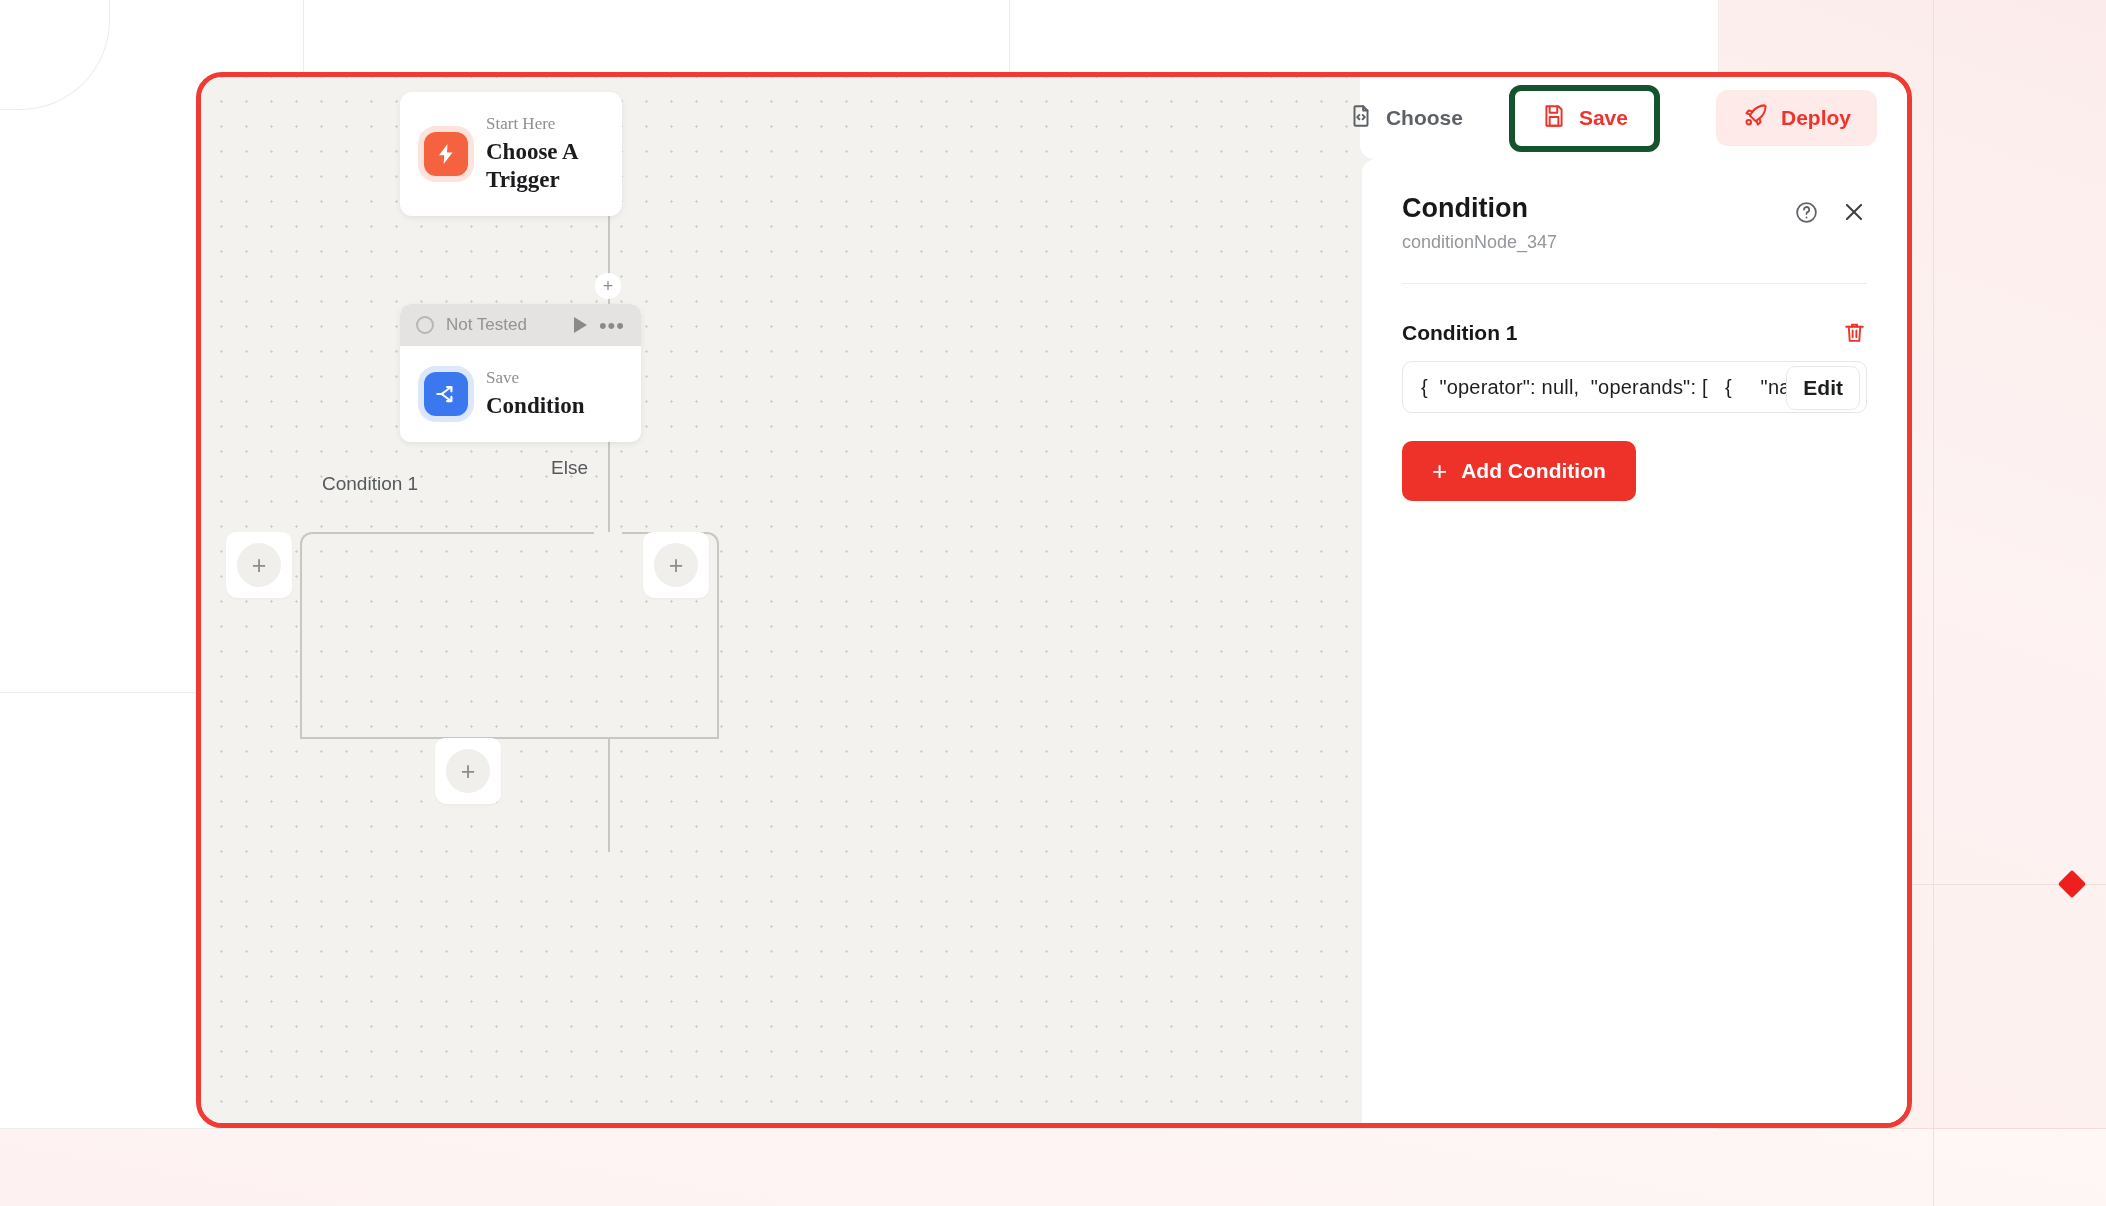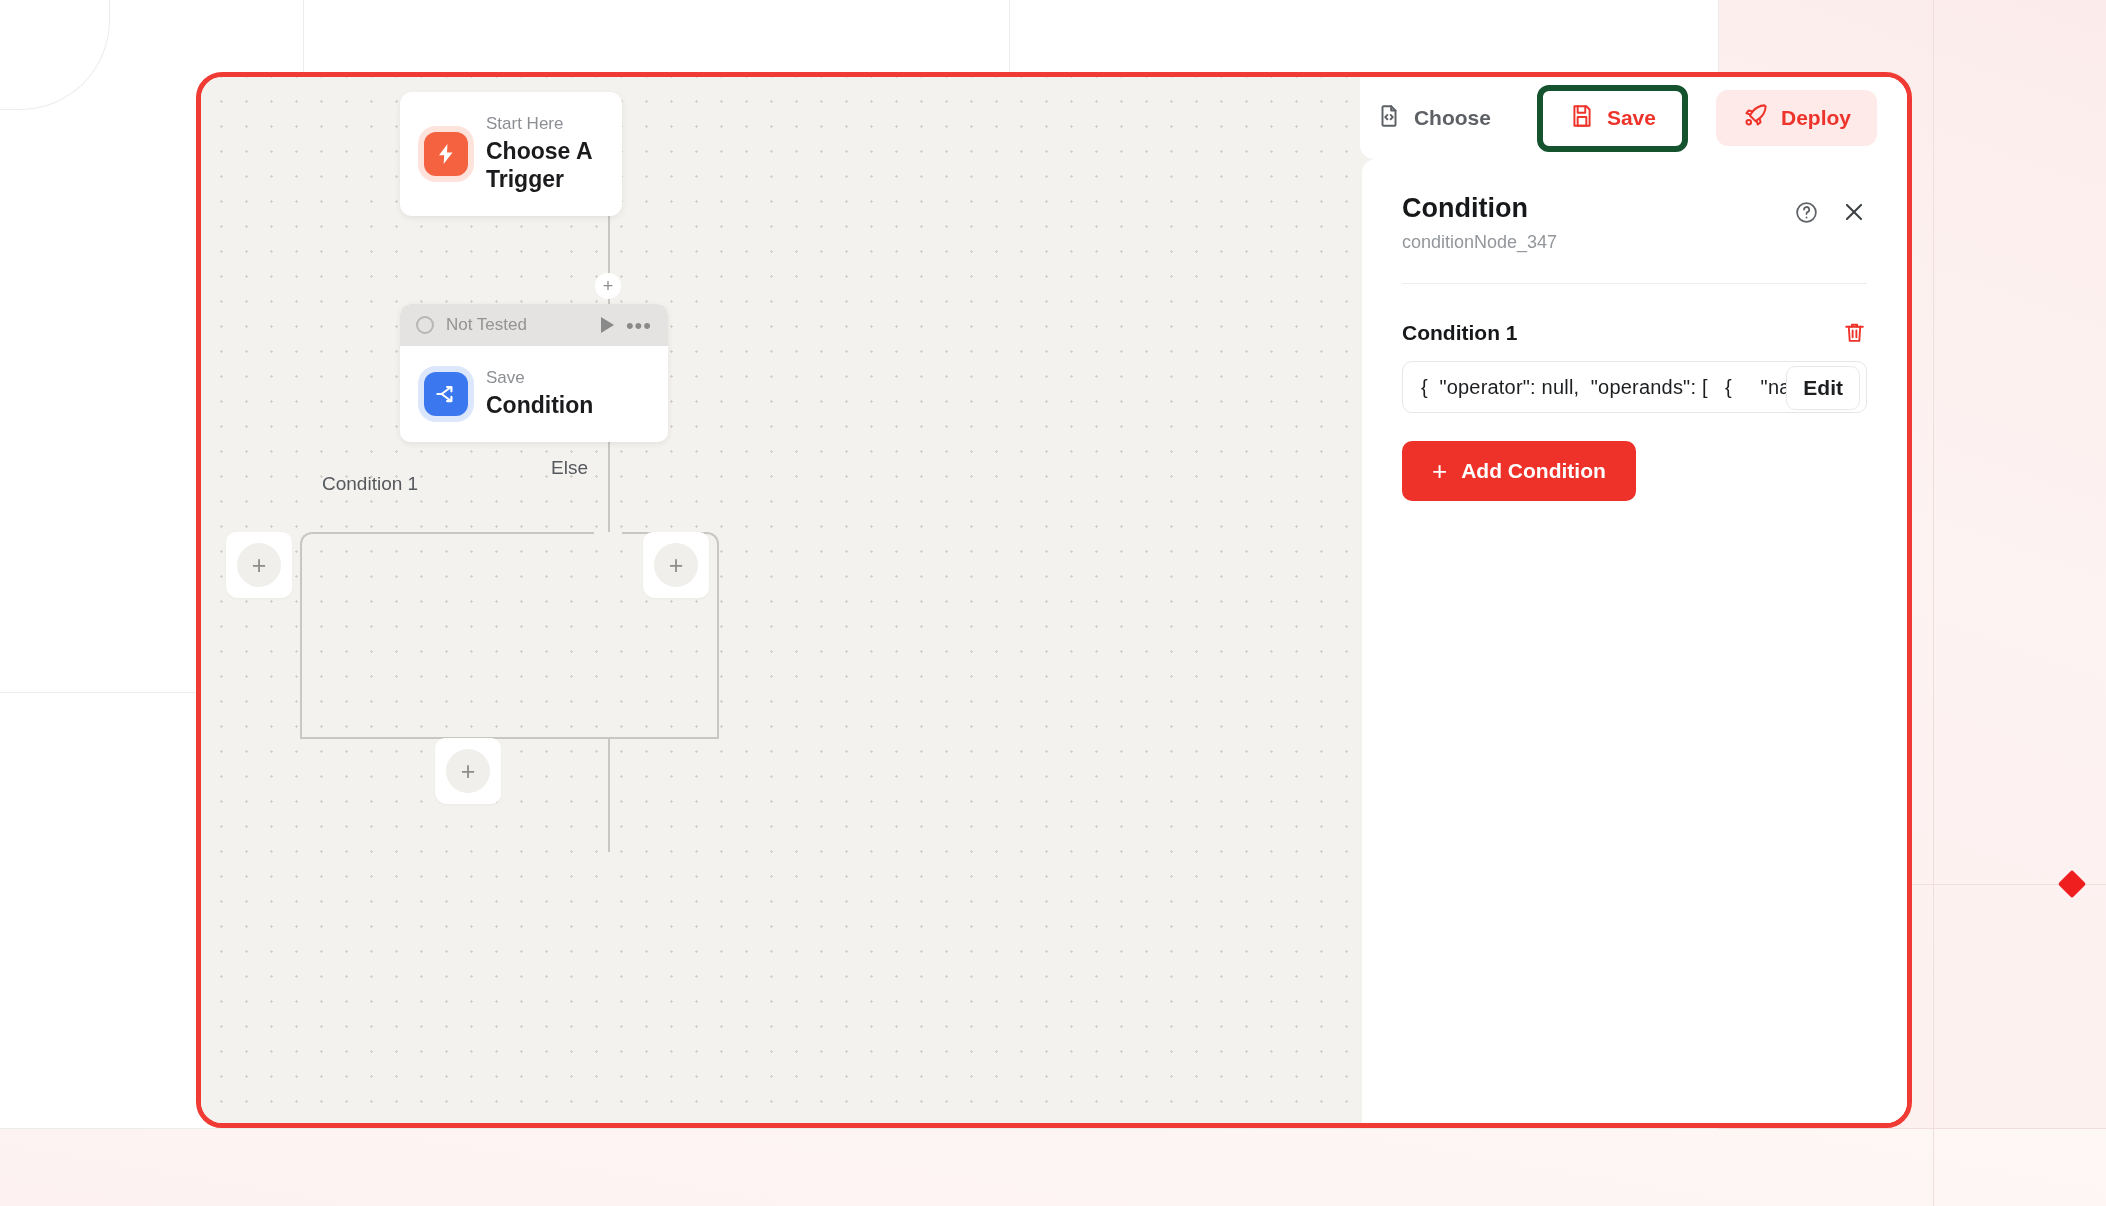--- a/index.html
+++ b/index.html
@@ -125,21 +125,21 @@
   }
 
   
   .node {
     position: absolute;
     background: #ffffff;
     border-radius: 12px;
     box-shadow: 0 2px 6px rgba(0,0,0,0.07);
   }
 
-  .node-body { display: flex; align-items: center; gap: 18px; padding: 22px 24px; }
+  .node-body { display: flex; align-items: center; gap: 18px; padding: 22px 24px; font-family: Liberation Serif, serif; }
 
   .node-icon {
     width: 44px; height: 44px; border-radius: 12px;
     display: flex; align-items: center; justify-content: center;
     flex: 0 0 auto;
   }
   .icon-trigger { background: #f4623f; box-shadow: 0 0 0 6px rgba(244,98,63,0.18); }
   .icon-flow    { background: #3b78f0; box-shadow: 0 0 0 6px rgba(59,120,240,0.18); }
 
   .node-kicker { font-size: 17px; color: #8c8f93; line-height: 1.2; margin-bottom: 4px; }
@@ -191,21 +191,21 @@
     border-radius: 10px;
     white-space: nowrap;
   }
   .tb-config { color: #5d6166; }
   .tb-sep { width: 1px; height: 46px; background: #e3e3e3; margin: 0 14px; }
   .tb-save {
     color: #ee332b; border: 6px solid #14532d; background: #fff;
     border-radius: 12px; padding: 12px 26px;
   }
   .tb-deploy {
-    color: #ee332b; background: #fdeae9; border-radius: 12px; padding: 12px 26px;
+    color: #ee332b; background: #fdeae9; border-radius: 12px; padding: 12px 26px; margin-left: 28px;
   }
 
   
   .side-panel {
     position: absolute;
     left: 1161px; top: 82px; right: 0; bottom: 0;
     background: #ffffff;
     border-radius: 14px 0 0 0;
     padding: 34px 40px 0 40px;
   }
@@ -326,21 +326,21 @@
               <path d="M13.5 2 5 13.2h5.2L9.6 22 18.5 10.4H13z" fill="#ffffff"></path>
             </svg>
           </div>
           <div>
             <div class="node-kicker">Start Here</div>
             <div class="node-title">Choose A Trigger</div>
           </div>
         </div>
       </div>
 
-      <div class="condition-card" style="left:199px; top:227px; width:268px;">
+      <div class="condition-card" style="left:199px; top:227px; width:241px;">
         <div class="node-status-bar">
           <span class="status-ring"></span>
           <span class="node-status-text">Not Tested</span>
           <span class="play-tri"></span>
           <span class="dots-ico">•••</span>
         </div>
         <div class="node-body">
           <div class="node-icon icon-flow">
             <svg width="26" height="26" viewBox="0 0 24 24" fill="none" stroke="#ffffff" stroke-width="2" stroke-linecap="round" stroke-linejoin="round" aria-hidden="true">
               <path d="M4 12h4l8-6"></path>

